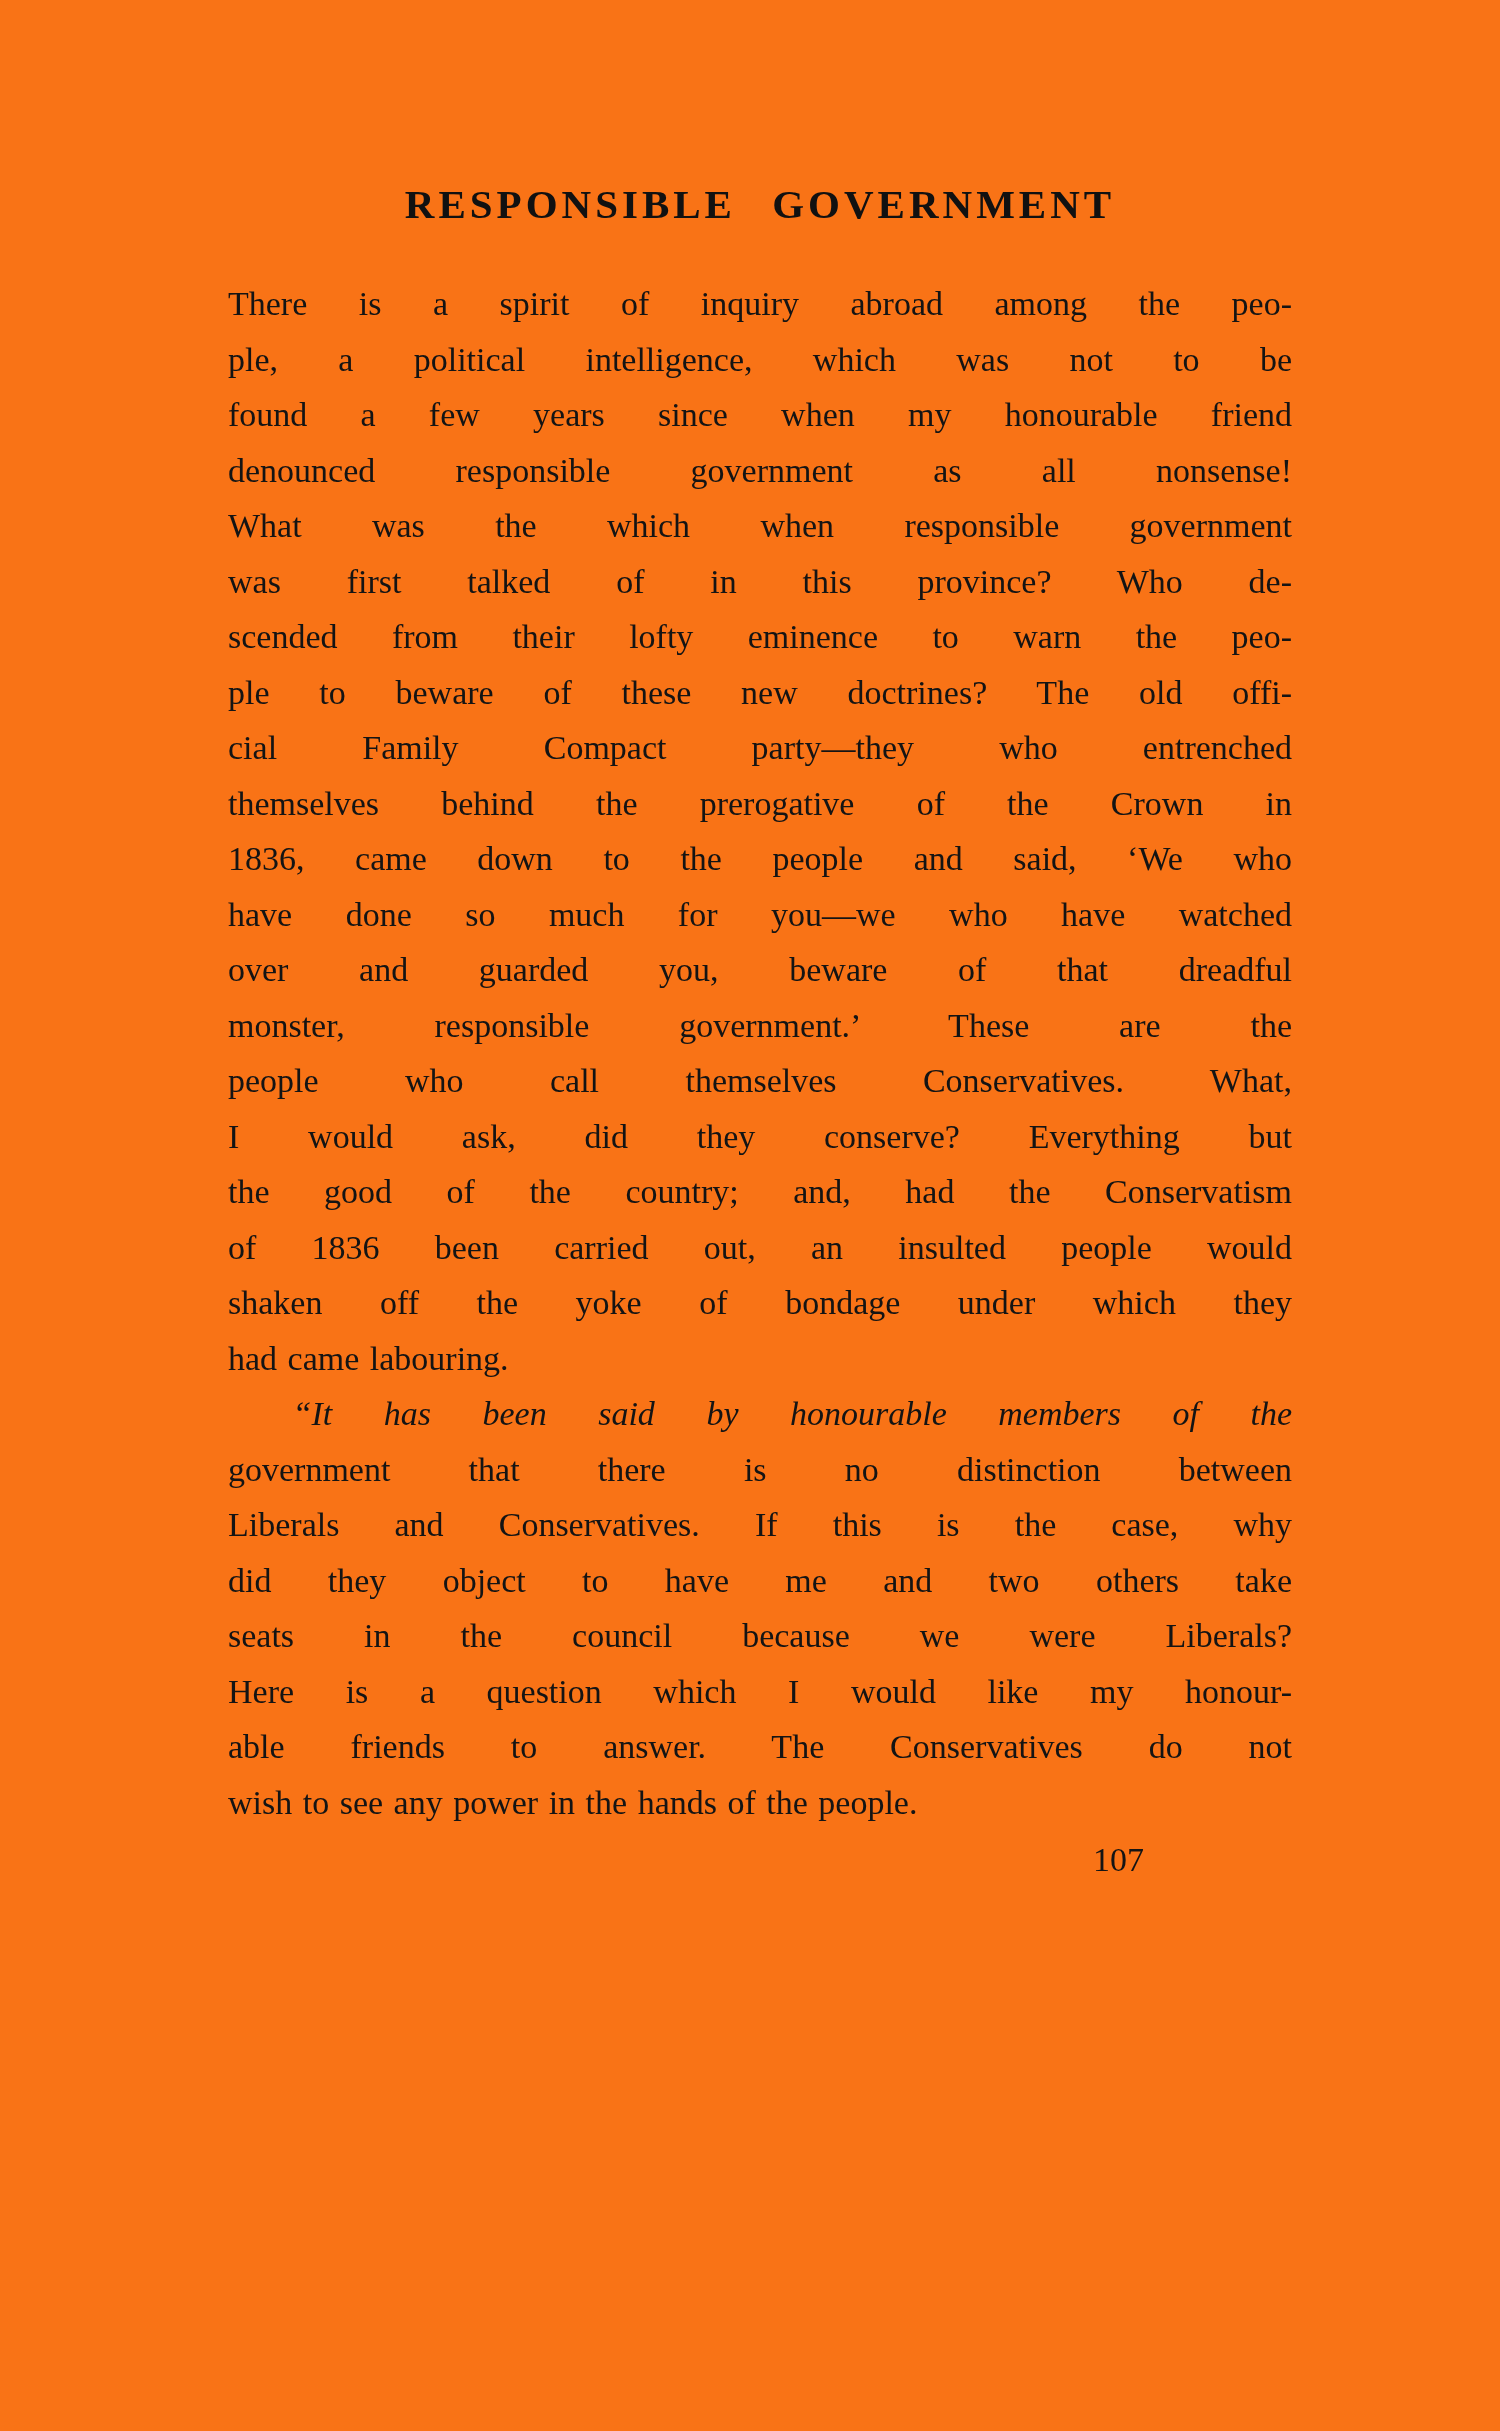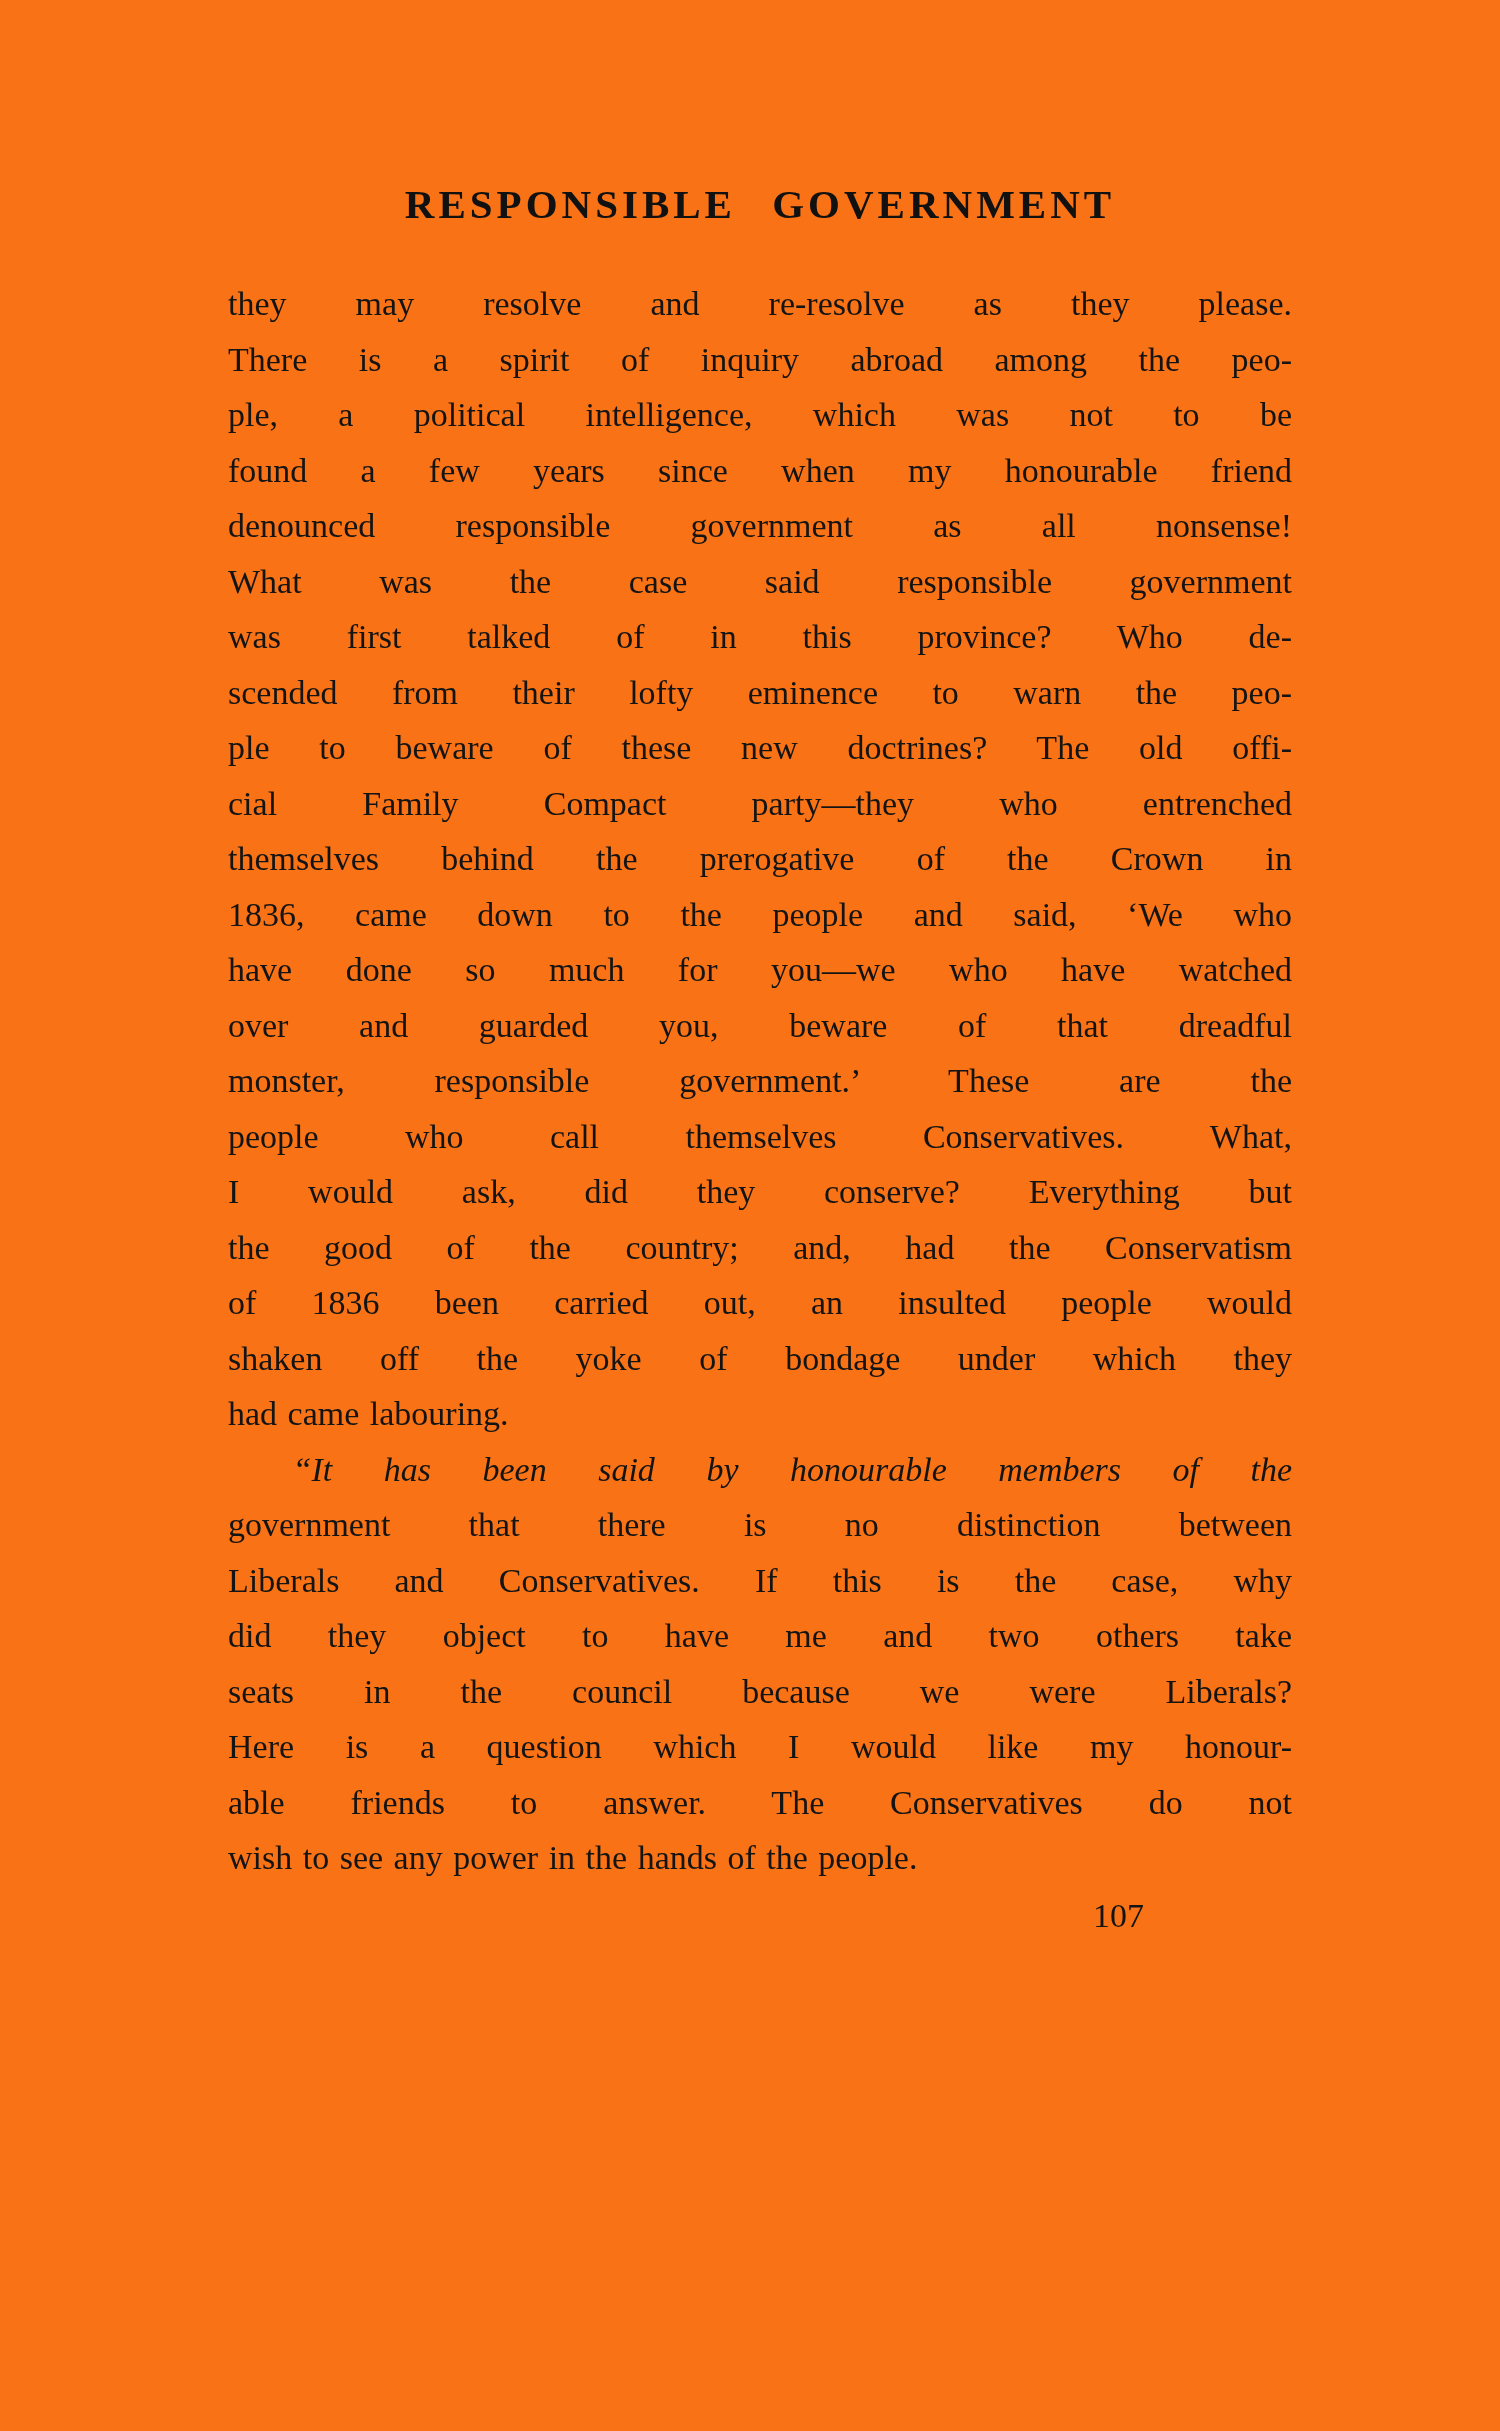--- a/index.html
+++ b/index.html
@@ -59,26 +59,25 @@
   }
 </style>
 </head>
 <body>
 
 <div class="page">
   <div class="text-column">
     <div class="heading">RESPONSIBLE GOVERNMENT</div>
     <div>
         <div class="paragraph">
-          <div class="line">they may resolve and re-resolve as they please.</div>
           <div class="line">There is a spirit of inquiry abroad among the peo-</div>
           <div class="line">ple, a political intelligence, which was not to be</div>
           <div class="line">found a few years since when my honourable friend</div>
           <div class="line">denounced responsible government as all nonsense!</div>
-          <div class="line">What was the case said responsible government</div>
+          <div class="line">What was the which when responsible government</div>
           <div class="line">was first talked of in this province? Who de-</div>
           <div class="line">scended from their lofty eminence to warn the peo-</div>
           <div class="line">ple to beware of these new doctrines? The old offi-</div>
           <div class="line">cial Family Compact party—they who entrenched</div>
           <div class="line">themselves behind the prerogative of the Crown in</div>
           <div class="line">1836, came down to the people and said, ‘We who</div>
           <div class="line">have done so much for you—we who have watched</div>
           <div class="line">over and guarded you, beware of that dreadful</div>
           <div class="line">monster, responsible government.’ These are the</div>
           <div class="line">people who call themselves Conservatives. What,</div>

